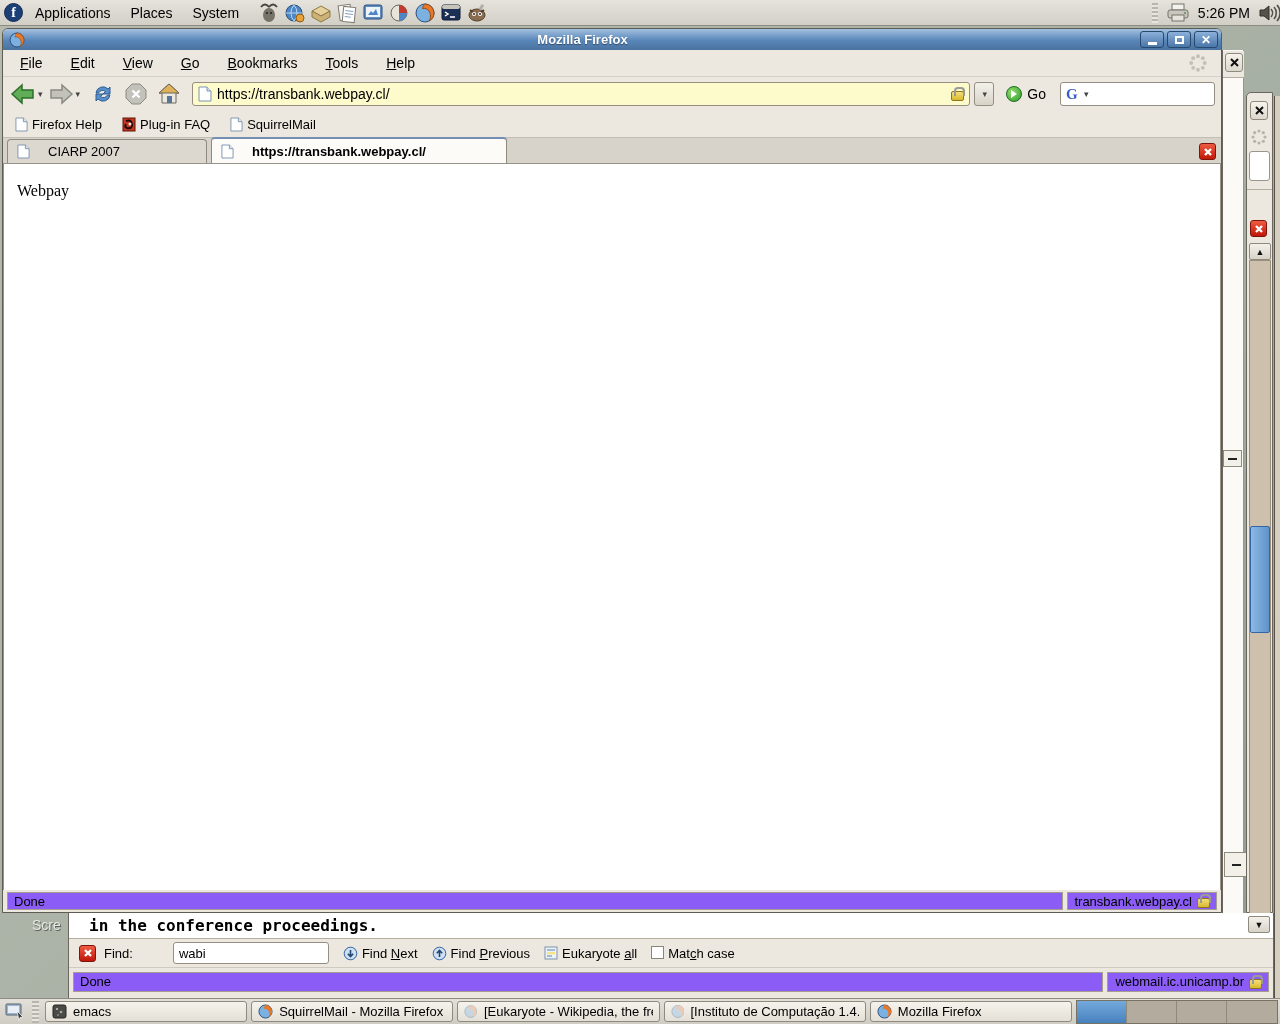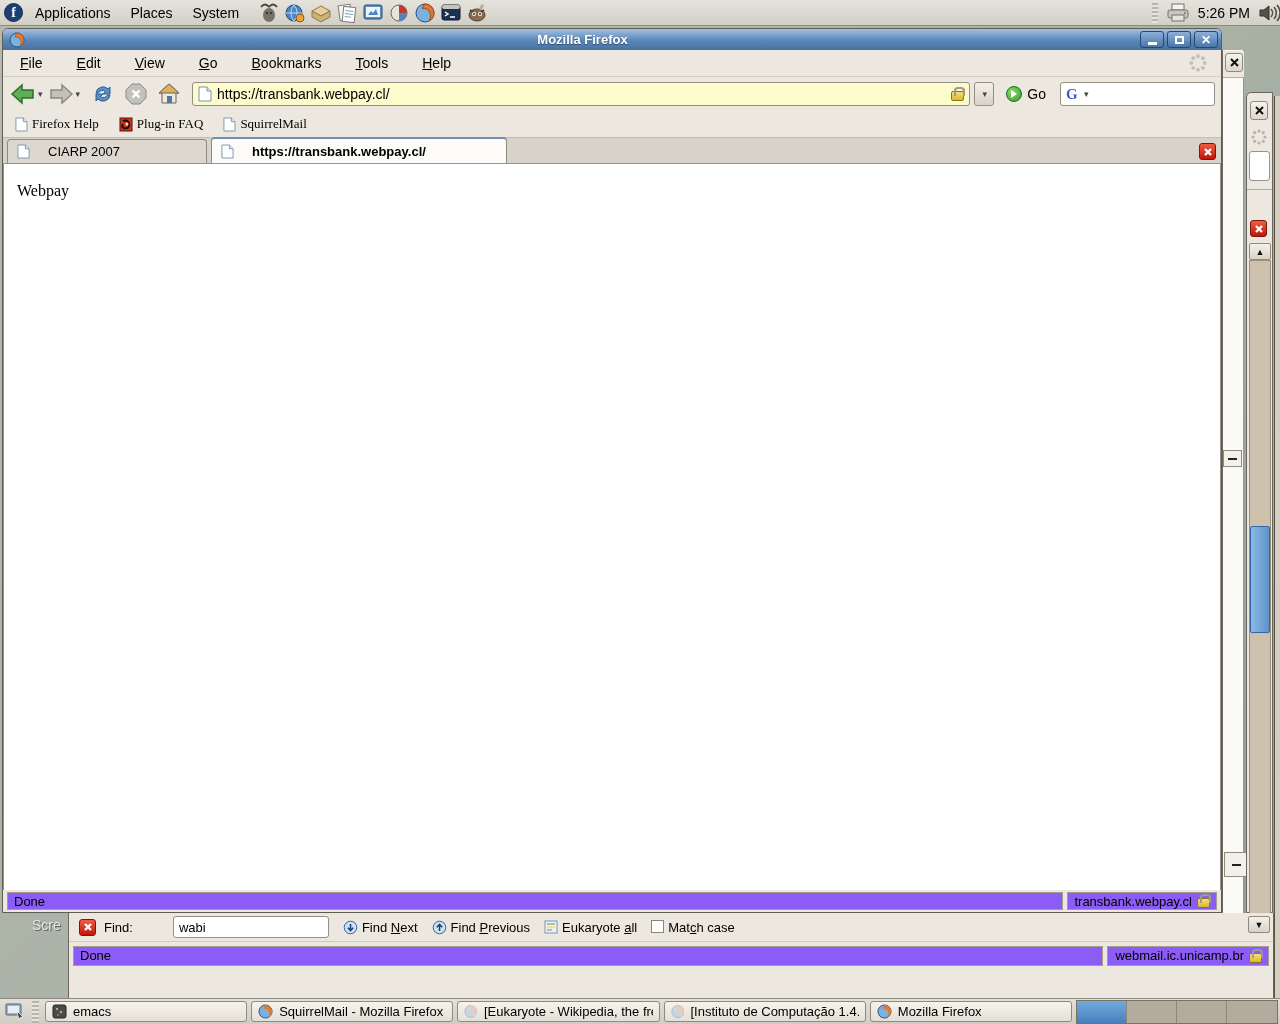--- a/index.html
+++ b/index.html
@@ -30,21 +30,21 @@
             border-radius:5px 5px 0 0;display:flex;align-items:center;padding:0 3px;}
   .titlebar .ticon{width:16px;height:16px;margin-left:3px;}
   .titlebar .title{flex:1;text-align:center;color:#fff;font-weight:bold;font-size:13px;text-shadow:0 1px 1px #2c4a6b;}
   .winbtns{display:flex;gap:3px;}
   .winbtn{width:24px;height:17px;border:1px solid #28496f;border-radius:3px;
           background:linear-gradient(#8cb0da,#4976a9);display:flex;align-items:center;justify-content:center;}
   .g-min{width:9px;height:3px;background:#fff;margin-top:7px;}
   .g-max{width:9px;height:8px;border:2px solid #fff;}
   .g-x{color:#fff;font-weight:bold;font-size:12px;line-height:1;}
 
-  .menubar{height:27px;display:flex;align-items:center;gap:16px;padding-left:8px;border-bottom:1px solid #d6d1c7;position:relative;}
+  .menubar{height:27px;display:flex;align-items:center;gap:10px;padding-left:8px;border-bottom:1px solid #d6d1c7;position:relative;}
   .menuitem{display:inline-block;font-size:14px;padding:3px 9px;}
   .menuitem::first-letter{text-decoration:underline;}
   .throbber{position:absolute;right:14px;top:4px;}
 
   .navbar{height:34px;display:flex;align-items:center;gap:4px;padding:0 6px;}
   .navbtn{display:flex;align-items:center;}
   .caret{font-size:9px;color:#444;margin-left:1px;}
   .urlbar{flex:1;height:24px;background:#fdfacb;border:1px solid #948f82;border-radius:3px;
           display:flex;align-items:center;padding:0 5px;gap:5px;margin-left:6px;}
   .urlbar input{flex:1;border:none;background:transparent;outline:none;font-size:14px;font-family:"Liberation Sans",sans-serif;}
@@ -52,21 +52,21 @@
            display:flex;align-items:center;justify-content:center;margin-right:8px;}
   .gobtn{display:flex;align-items:center;gap:5px;font-size:14px;margin-right:10px;}
   .gocircle{width:16px;height:16px;border-radius:50%;background:radial-gradient(circle at 35% 35%,#8fdc6a,#2f9b2f);border:1px solid #1c6c1c;
             display:flex;align-items:center;justify-content:center;}
   .gocircle svg{display:block;}
   .searchbox{width:155px;height:24px;background:#fff;border:1px solid #948f82;border-radius:3px;
              display:flex;align-items:center;padding:0 4px;gap:2px;}
   .searchbox input{flex:1;border:none;outline:none;font-size:13px;min-width:10px;font-family:"Liberation Sans",sans-serif;}
 
   .bookmarksbar{height:26px;display:flex;align-items:center;gap:20px;padding-left:12px;font-size:13px;}
-  .bmitem{display:flex;align-items:center;gap:4px;font-family:Liberation Serif, serif;}
+  .bmitem{display:flex;align-items:center;gap:4px;}
 
   .tabbar{height:27px;background:#d8d3ca;border-top:1px solid #c3beb4;border-bottom:1px solid #989388;
           display:flex;align-items:flex-end;position:relative;}
   .tab{display:flex;align-items:center;gap:18px;height:24px;padding:0 9px;margin-left:4px;
        background:#ddd8cf;border:1px solid #8f8a7e;border-bottom:none;border-radius:4px 4px 0 0;font-size:13px;}
   .tab.active{background:#fcfbf8;border-top:2px solid #7390b4;height:26px;font-weight:bold;}
   .tab-close{position:absolute;right:5px;top:5px;}
 
   .content{flex:1;background:#fff;border-left:1px solid #989388;border-right:1px solid #989388;overflow:hidden;}
   .pagetext{font-family:"Liberation Serif",serif;font-size:16px;margin:18px 0 0 13px;}
@@ -469,20 +469,23 @@
       <span class="statusbox status-site">
         <span>transbank.webpay.cl</span>
         <span class="lock"></span>
       </span>
     </div>
   </div>
 
   <div class="desk-label">Scre</div>
 
   <div class="bgwin">
+    <div class="bgrow1">
+      <span class="monoline">in the conference proceedings.</span>
+    </div>
     <div class="findbar">
       <span class="redx">
         <svg width="10" height="10" viewBox="0 0 10 10">
             <path d="M2 2l6 6M8 2l-6 6" stroke="#fff" stroke-width="2.4"></path>
           </svg>
       </span>
       <span>Find:</span>
       <input class="find-input" value="wabi" style="">
       <span class="findctl">
         <svg width="15" height="15" viewBox="0 0 15 15">

